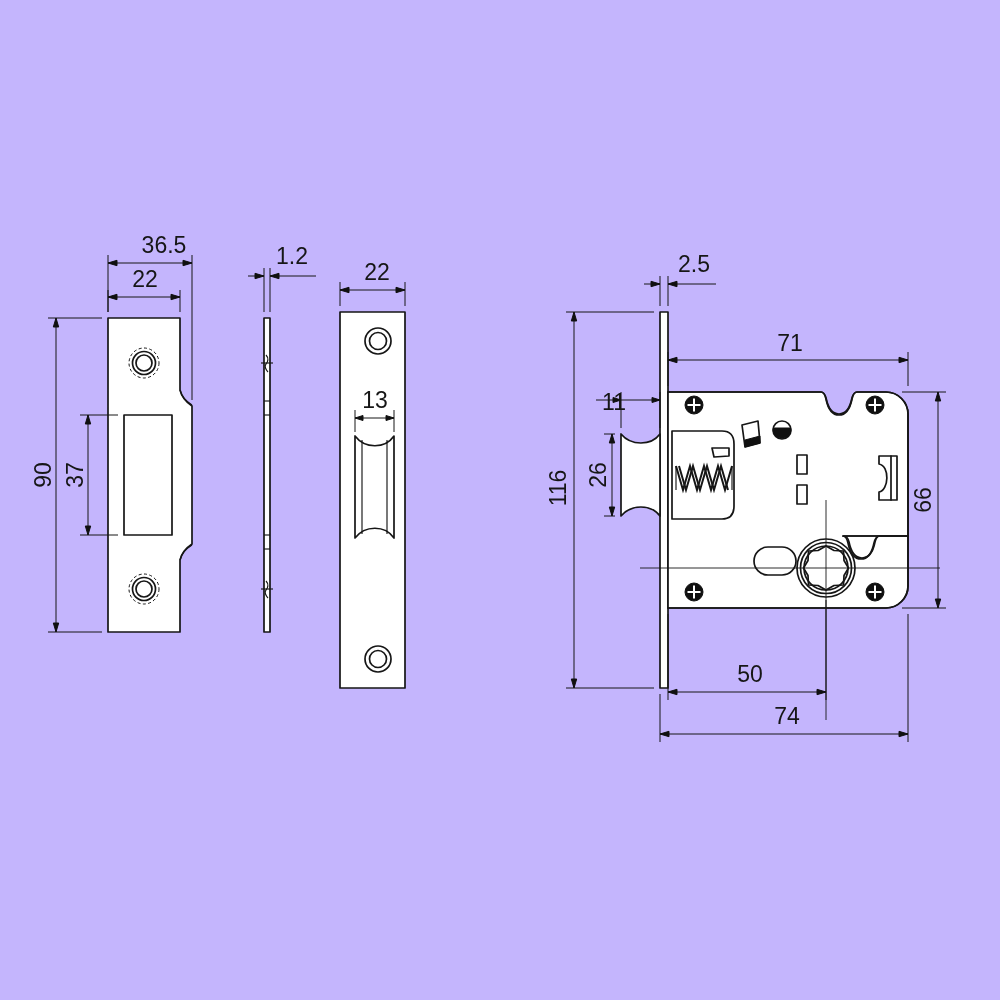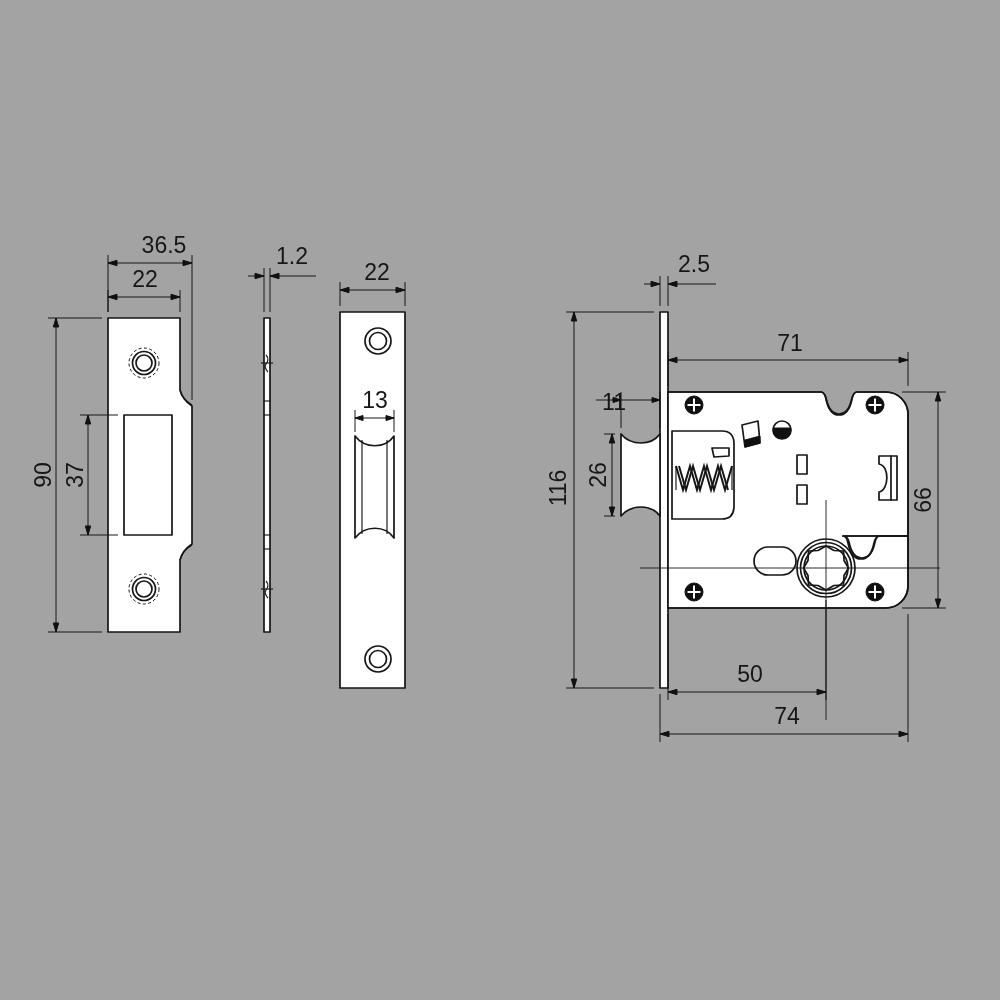--- a/index.html
+++ b/index.html
@@ -2,21 +2,21 @@
 <html><head>
 <meta charset="utf-8">
 <title>Mortice Latch Technical Drawing</title>
 <style>
   html,body{margin:0;padding:0;background:#ffffff;}
   body{
     width:1000px;height:1000px;overflow:hidden;
     font-family:"Liberation Sans", sans-serif;
     color:#1a1a1a;
   }
-  #drawing-root{position:relative;width:1000px;height:1000px;background:#a3a3a3;}
+  #drawing-root{position:relative;width:1000px;height:1000px;background:#c4b5fd;}
   svg#tech-drawing{display:block;width:1000px;height:1000px;}
   .dim-text{
     font-family:"Liberation Sans", sans-serif;
     font-size:23px;
     fill:#161616;
     text-anchor:middle;
     dominant-baseline:middle;
   }
   .part-line{fill:none;stroke:#161616;stroke-width:1.7;stroke-linejoin:round;stroke-linecap:round;}
   .part-fill{fill:#ffffff;stroke:#161616;stroke-width:1.7;stroke-linejoin:round;}

